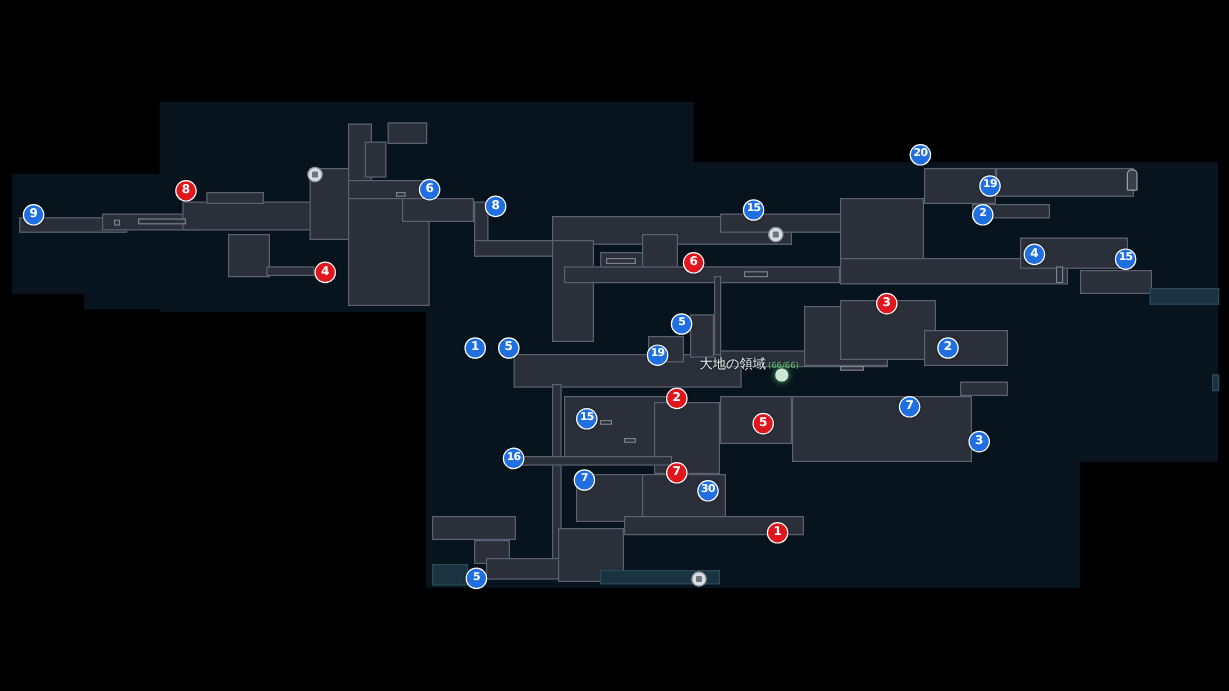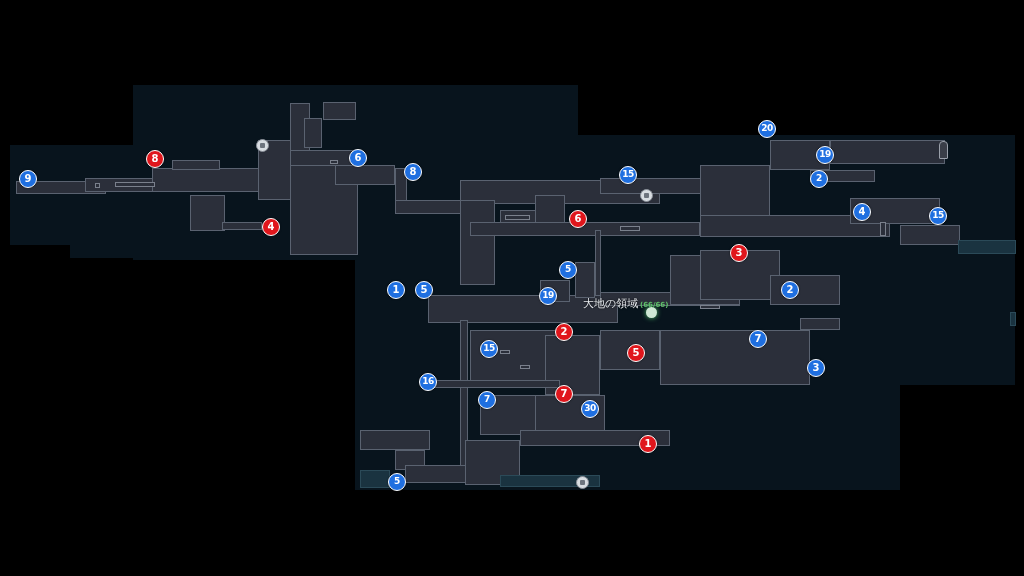--- a/index.html
+++ b/index.html
@@ -12,21 +12,21 @@
   .marker { position:absolute; width:18px; height:18px; border-radius:50%; border:1.5px solid #fff; box-sizing:border-box;
             color:#fff; font-weight:bold; font-size:10px; line-height:15px; text-align:center; font-family:"DejaVu Sans", sans-serif;
             cursor:pointer; box-shadow:0 0 2px rgba(0,0,0,0.6); }
   .marker.blue { background:#1f6fe0; }
   .marker.red { background:#e0161c; }
   .marker.two { font-size:9px; letter-spacing:-0.5px; }
   .save { position:absolute; width:13px; height:13px; border-radius:50%; background:#d8dde2; border:1px solid #8a9099; box-sizing:border-box; cursor:pointer; }
   .save::after { content:""; position:absolute; left:3px; top:3px; width:5px; height:5px; background:#6d747e; border-radius:1px; }
   .gate { position:absolute; width:9px; height:18px; border:1px solid #9aa0aa; border-radius:4px 4px 1px 1px; box-sizing:border-box; background:#3a3e48; }
   .area-label { position:absolute; color:#e8ecf0; font-size:11px; font-family:Liberation Serif, serif; white-space:nowrap; text-shadow:0 0 2px #000; }
-  .area-count { position:absolute; color:#5fc06a; font-size:7px; white-space:nowrap; font-family:"DejaVu Sans", sans-serif;font-weight:bold; }
+  .area-count { position:absolute; color:#5fc06a; font-size:7px; white-space:nowrap; font-family:"DejaVu Sans", sans-serif; }
   .player { position:absolute; width:11px; height:11px; border-radius:50%; background:#cfe8d5; box-shadow:0 0 5px #4fbf6a; }
 </style>
 </head>
 <body>
 
 <div id="map">
 
   <div class="panel" style="left:10px;top:145px;width:130px;height:100px;"></div>
   <div class="panel" style="left:70px;top:170px;width:290px;height:88px;"></div>
   <div class="panel" style="left:133px;top:85px;width:445px;height:175px;"></div>

